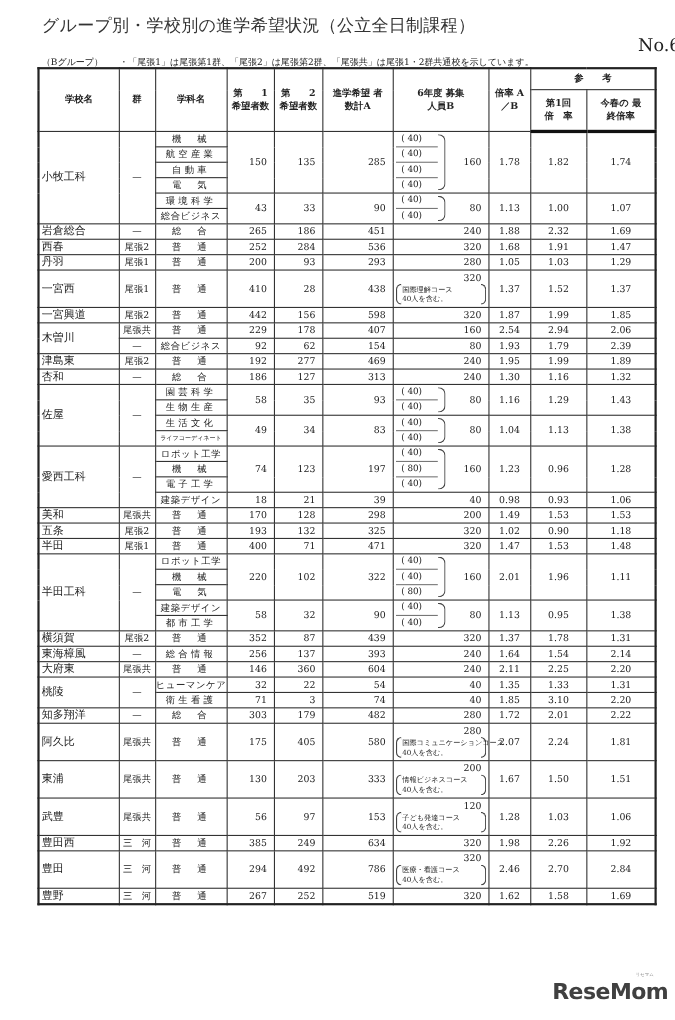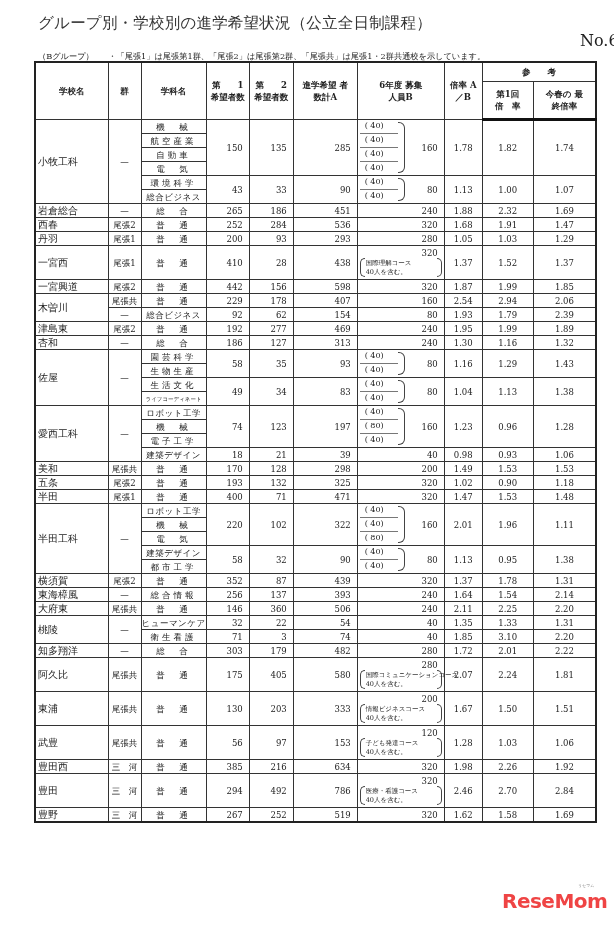--- a/index.html
+++ b/index.html
@@ -25,21 +25,21 @@
   .quota .qnum{position:absolute;right:6px;top:50%;transform:translateY(-50%);}
   .quota .qlist{position:absolute;left:2px;top:0;bottom:0;width:38px;display:flex;flex-direction:column;}
   .quota .qlist div{flex:1;border-bottom:1px solid #777;font-size:8px;line-height:12px;padding-left:5px;}
   .quota .qlist div:last-child{border-bottom:none;}
   .quota .brace{position:absolute;left:40px;top:2px;bottom:2px;width:6px;border:1px solid #444;border-left:none;border-radius:0 6px 6px 0;}
   .note{position:relative;}
   .note .nnum{position:absolute;right:6px;top:1px;}
   .note .ntext{position:absolute;left:8px;bottom:2px;font-size:6.5px;line-height:9px;}
   .note .bl{position:absolute;left:2px;top:12px;bottom:2px;width:4px;border:1px solid #444;border-right:none;border-radius:5px 0 0 5px;}
   .note .br{position:absolute;right:2px;top:12px;bottom:2px;width:4px;border:1px solid #444;border-left:none;border-radius:0 5px 5px 0;}
-  .logo{position:absolute;left:502px;top:889px;font-family:"DejaVu Sans",sans-serif;font-weight:bold;font-size:20px;color:#ef4444;letter-spacing:-0.5px;}
+  .logo{position:absolute;left:502px;top:889px;font-family:"DejaVu Sans",sans-serif;font-weight:bold;font-size:20px;color:#404040;letter-spacing:-0.5px;}
   .logo-kana{position:absolute;left:578px;top:883px;font-size:4px;color:#888;}
 </style>
 </head>
 <body>
 
 <div class="title">グループ別・学校別の進学希望状況（公立全日制課程）</div>
 <div class="pageno">No.6</div>
 <div class="subtitle">
   <span class="grp">（Bグループ）</span>
   <span>・「尾張1」は尾張第1群、「尾張2」は尾張第2群、「尾張共」は尾張1・2群共通校を示しています。</span>
@@ -424,21 +424,21 @@
         <td class="ctr" rowspan="1">1.64</td>
         <td class="ctr" rowspan="1">1.54</td>
         <td class="ctr" rowspan="1">2.14</td>
       </tr>
       <tr>
         <td class="school" rowspan="1">大府東</td>
         <td class="gun" rowspan="1">尾張共</td>
         <td class="sub" style="height: 13px;">普　通</td>
         <td class="num" rowspan="1">146</td>
         <td class="num" rowspan="1">360</td>
-        <td class="num" rowspan="1">506</td>
+        <td class="num" rowspan="1">604</td>
         <td rowspan="1" class="num">240</td>
         <td class="ctr" rowspan="1">2.11</td>
         <td class="ctr" rowspan="1">2.25</td>
         <td class="ctr" rowspan="1">2.20</td>
       </tr>
       <tr>
         <td class="school" rowspan="2">桃陵</td>
         <td class="gun" rowspan="2">—</td>
         <td class="sub tight" style="height: 13px; margin-left: 12px;">ヒューマンケア</td>
         <td class="num" rowspan="1">32</td>
@@ -529,21 +529,21 @@
         </td>
         <td class="ctr" rowspan="1">1.28</td>
         <td class="ctr" rowspan="1">1.03</td>
         <td class="ctr" rowspan="1">1.06</td>
       </tr>
       <tr>
         <td class="school" rowspan="1">豊田西</td>
         <td class="gun" rowspan="1">三　河</td>
         <td class="sub" style="height: 13px;">普　通</td>
         <td class="num" rowspan="1">385</td>
-        <td class="num" rowspan="1">216</td>
+        <td class="num" rowspan="1">249</td>
         <td class="num" rowspan="1">634</td>
         <td rowspan="1" class="num">320</td>
         <td class="ctr" rowspan="1">1.98</td>
         <td class="ctr" rowspan="1">2.26</td>
         <td class="ctr" rowspan="1">1.92</td>
       </tr>
       <tr>
         <td class="school" rowspan="1">豊田</td>
         <td class="gun" rowspan="1">三　河</td>
         <td class="sub" style="height: 33px;">普　通</td>

